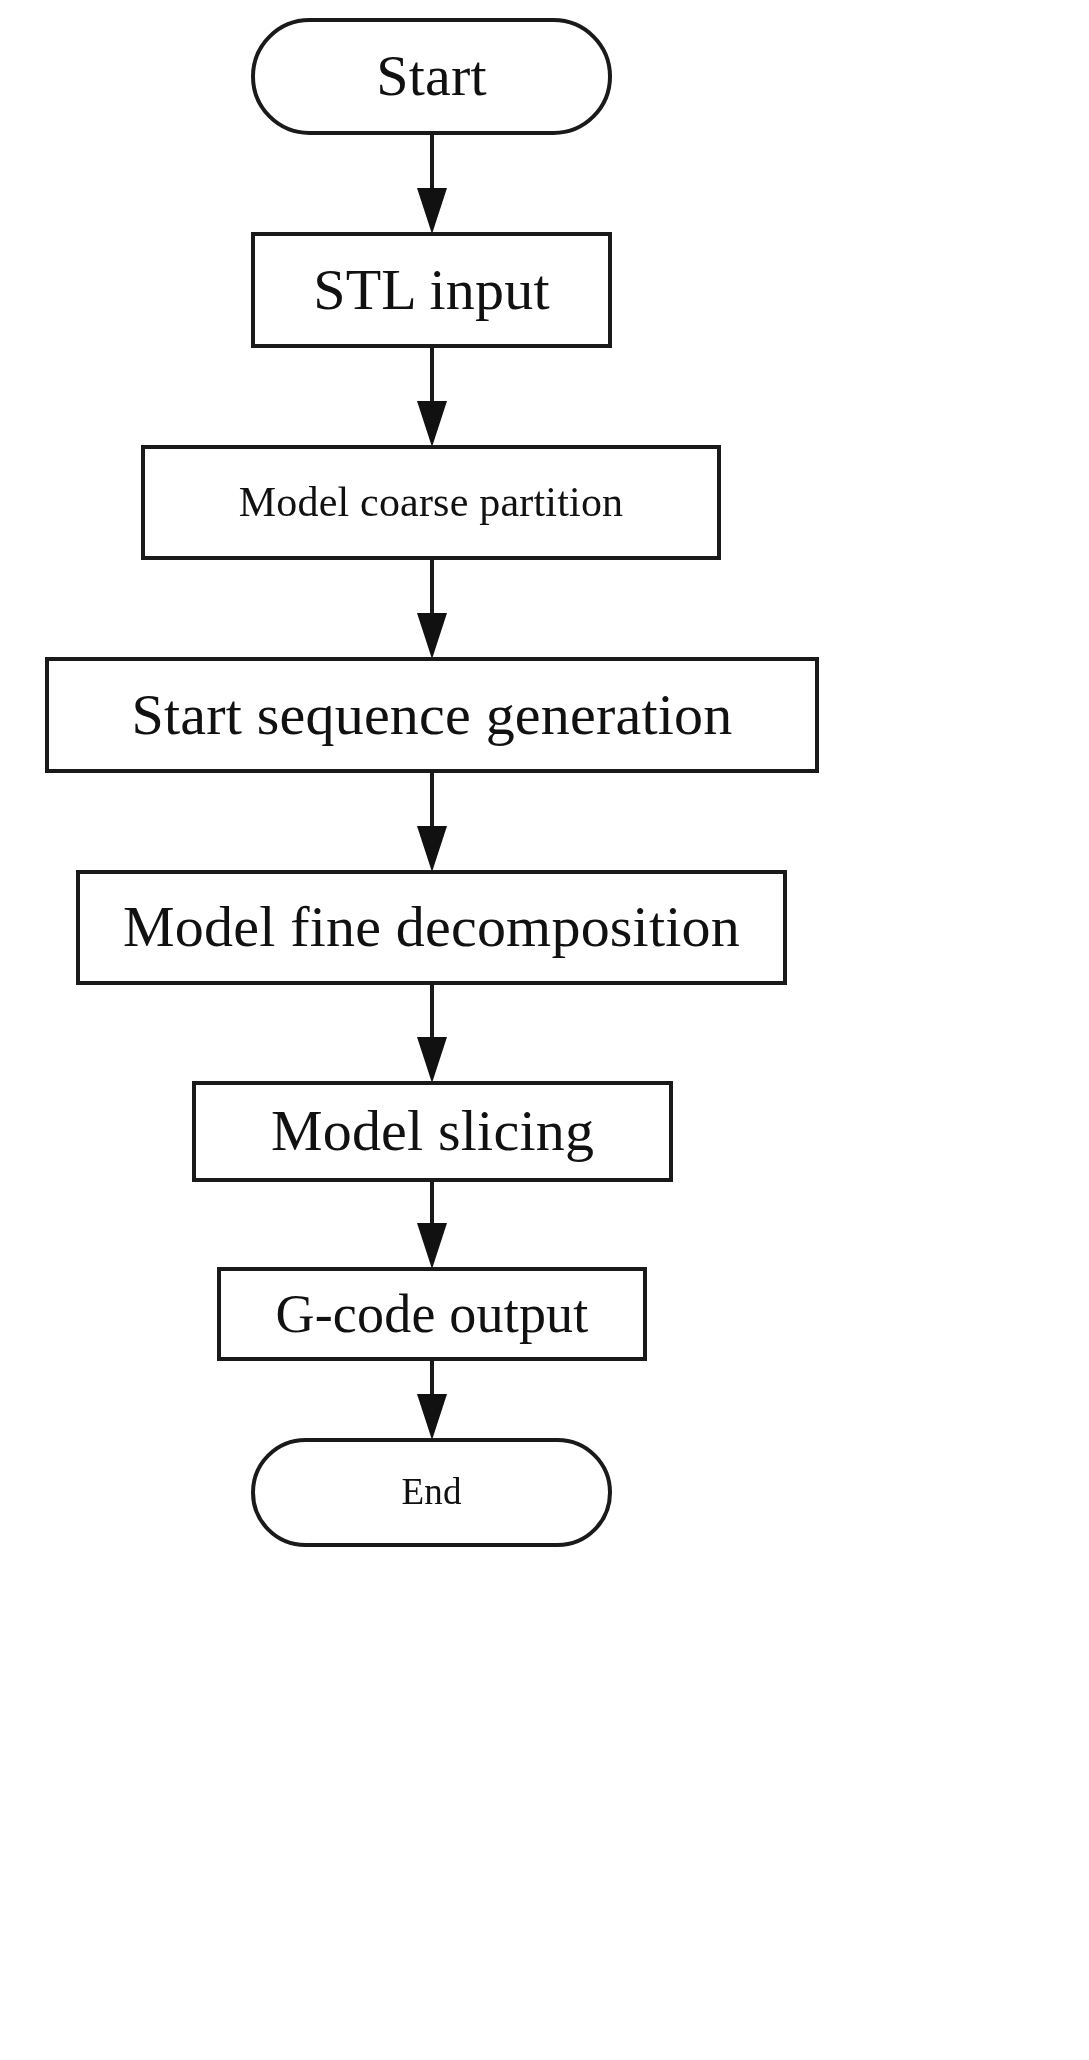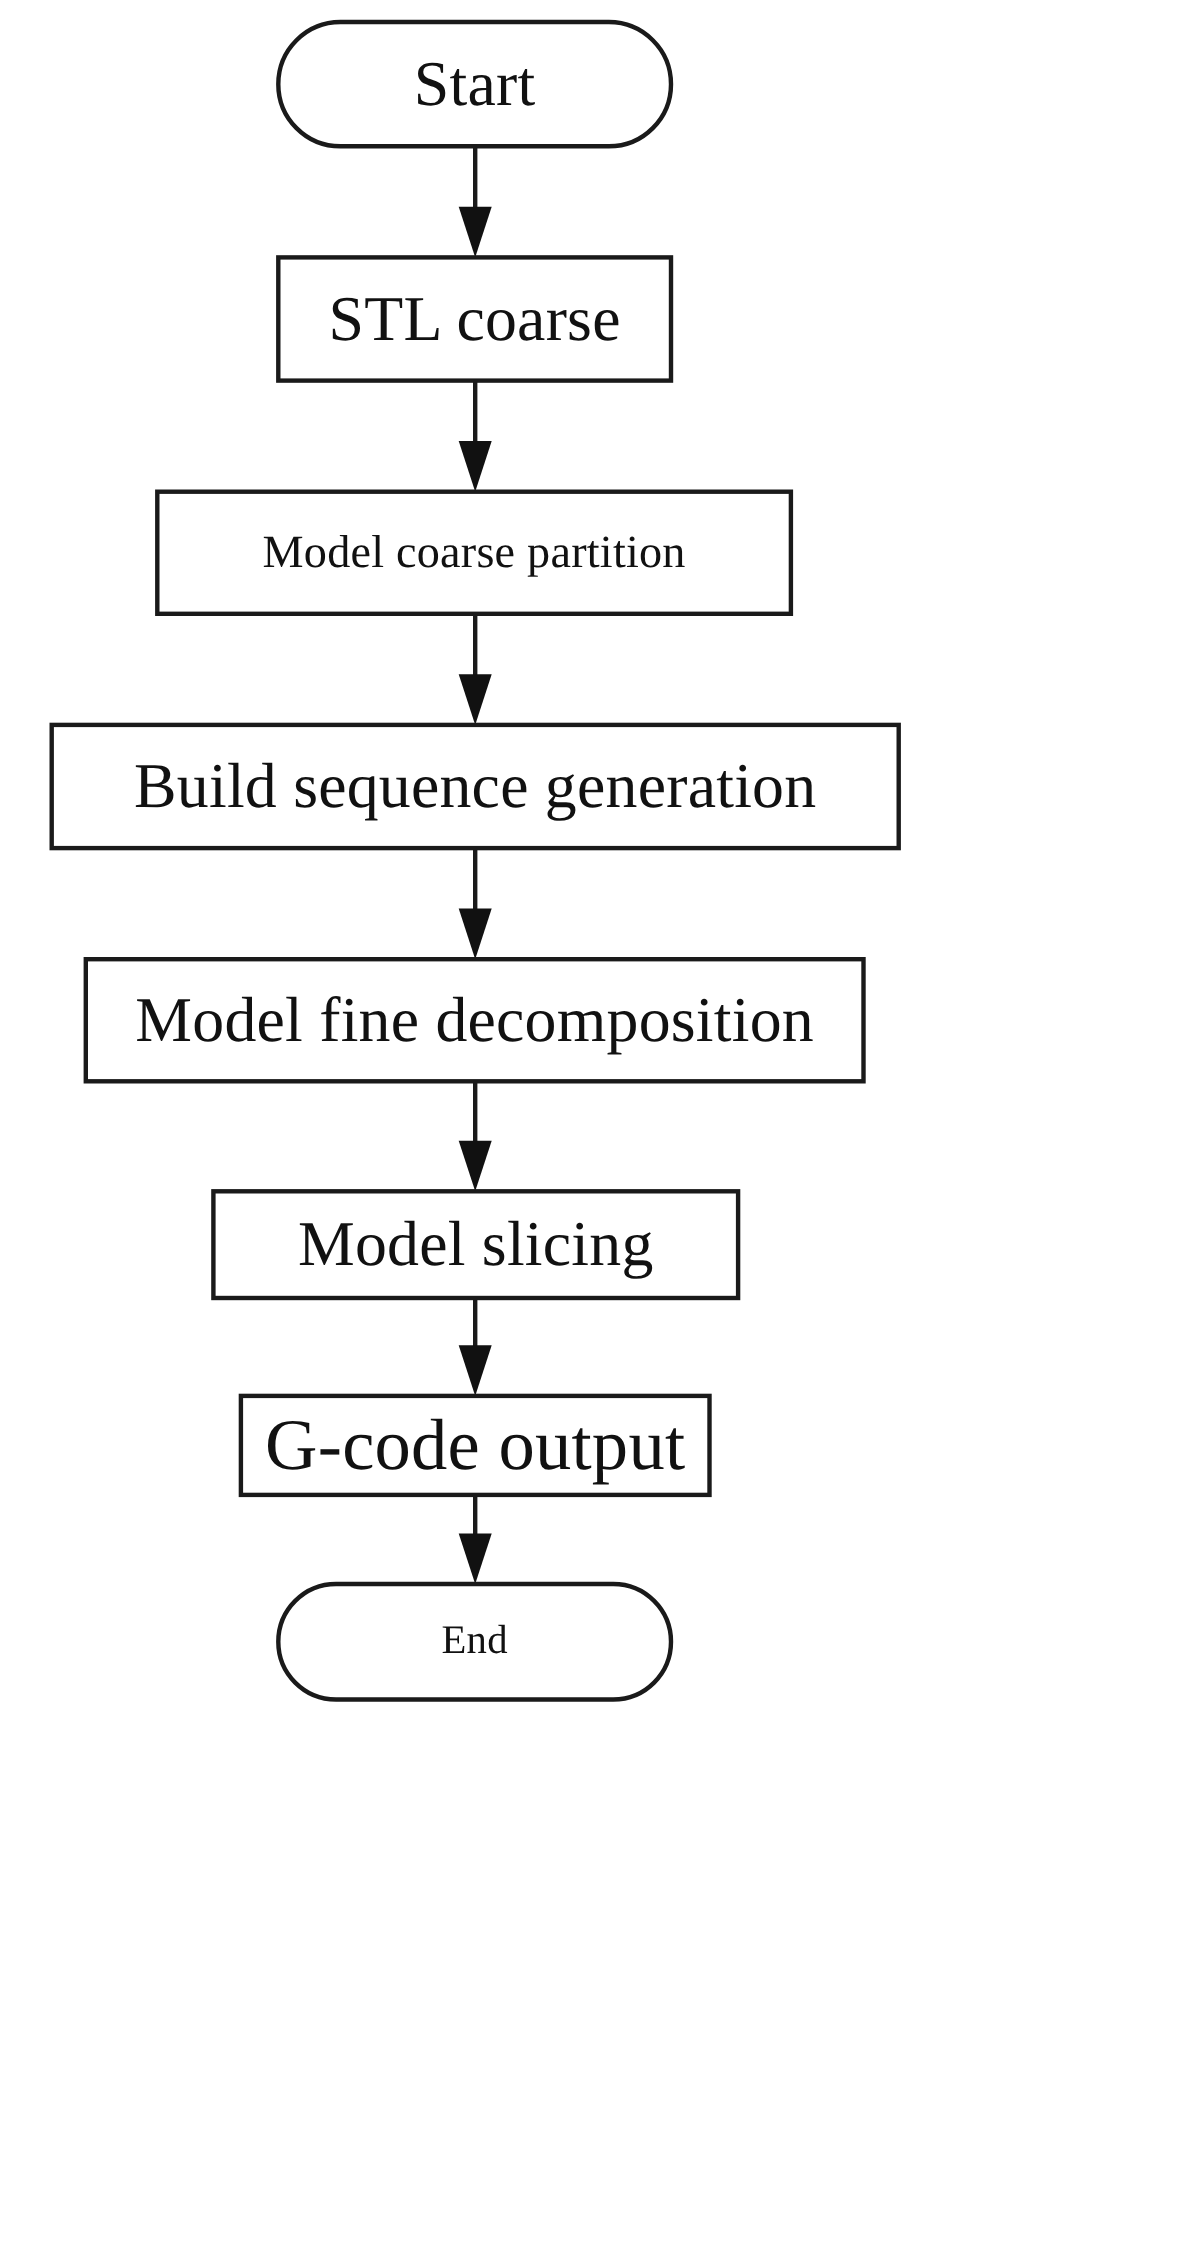--- a/index.html
+++ b/index.html
@@ -100,21 +100,21 @@
         <rect class="node-shape" x="143" y="447" width="576" height="111"></rect>
         <rect class="node-shape" x="47" y="659" width="770" height="112"></rect>
         <rect class="node-shape" x="78" y="872" width="707" height="111"></rect>
         <rect class="node-shape" x="194" y="1083" width="477" height="97"></rect>
         <rect class="node-shape" x="219" y="1269" width="426" height="90"></rect>
         <rect class="node-shape terminal" x="253" y="1440" width="357" height="105" rx="52.5" ry="52.5"></rect>
       </g>
   </svg>
   <div id="labels-layer">
       <div class="node-label" style="left: 253px; top: 20px; width: 357px; height: 113px; font-size: 58px;">Start</div>
-      <div class="node-label" style="left: 253px; top: 234px; width: 357px; height: 112px; font-size: 58px;">STL coarse</div>
+      <div class="node-label" style="left: 253px; top: 234px; width: 357px; height: 112px; font-size: 58px;">STL input</div>
       <div class="node-label" style="left: 143px; top: 447px; width: 576px; height: 111px; font-size: 42px;">Model coarse partition</div>
-      <div class="node-label" style="left: 47px; top: 659px; width: 770px; height: 112px; font-size: 58px;">Build sequence generation</div>
+      <div class="node-label" style="left: 47px; top: 659px; width: 770px; height: 112px; font-size: 58px;">Start sequence generation</div>
       <div class="node-label" style="left: 78px; top: 872px; width: 707px; height: 111px; font-size: 58px; font-family: Liberation Serif, serif;">Model fine decomposition</div>
       <div class="node-label" style="left: 194px; top: 1083px; width: 477px; height: 97px; font-size: 58px;">Model slicing</div>
-      <div class="node-label" style="left: 219px; top: 1269px; width: 426px; height: 90px; font-size: 66px;">G-code output</div>
+      <div class="node-label" style="left: 219px; top: 1269px; width: 426px; height: 90px; font-size: 54px;">G-code output</div>
       <div class="node-label" style="left: 253px; top: 1440px; width: 357px; height: 105px; font-size: 37px;">End</div>
     </div>
 </div>
 
 </body></html>

